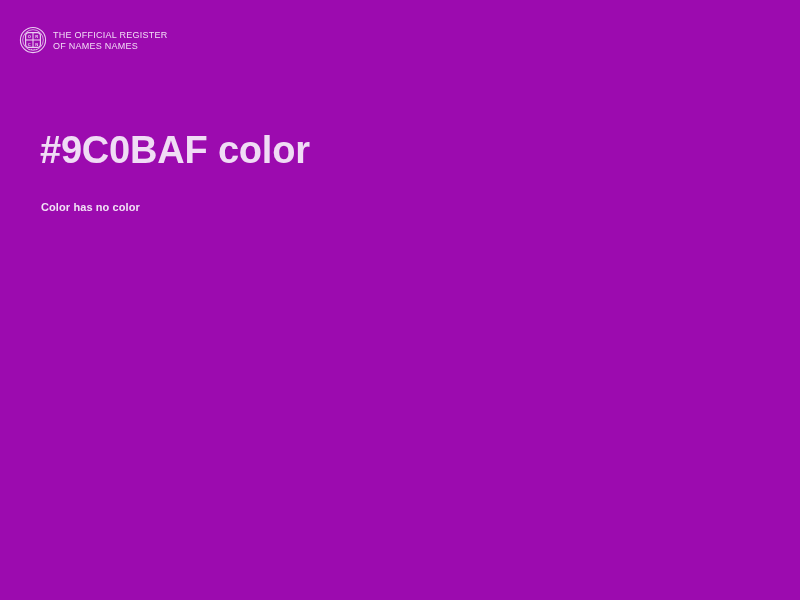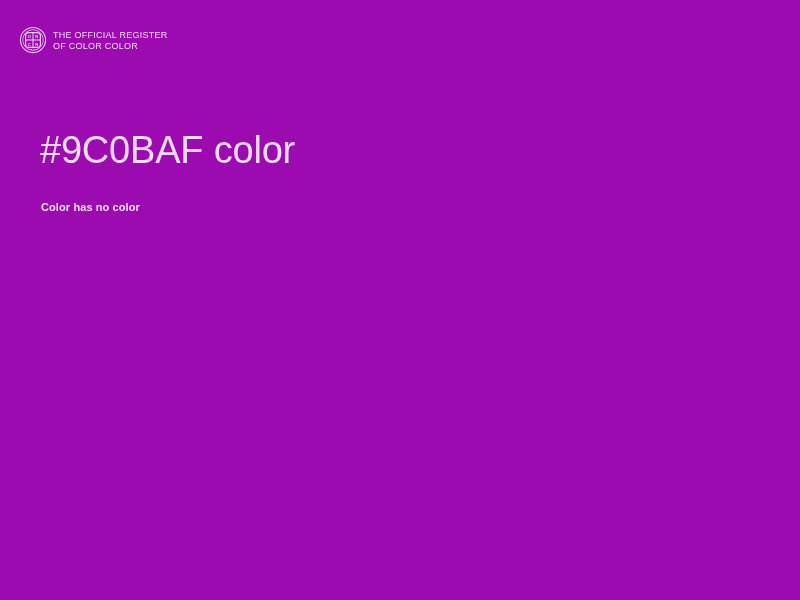--- a/index.html
+++ b/index.html
@@ -60,21 +60,21 @@
   .main {
     position: absolute;
     left: 40px;
     top: 128px;
     width: 720px;
   }
 
   .color-title {
     font-size: 38px;
     line-height: 44px;
-    font-weight: 400;
+    font-weight: 700;
     letter-spacing: -0.2px;
     color: #F0DCF5;
     margin: 0;
     white-space: nowrap;
   }
 
   .color-subtitle {
     margin: 28px 0 0 1px;
     font-size: 11px;
     line-height: 14px;
@@ -108,21 +108,21 @@
       <text x="17.7" y="19.5" font-family="'Liberation Sans', sans-serif" font-size="4.1" font-weight="700" fill="#EBCFF2" text-anchor="middle">N</text>
 
       <line x1="9.6" y1="23.4" x2="10.7" y2="23.4" stroke="#EBCFF2" stroke-width="0.85"></line>
       <line x1="12.1" y1="23.4" x2="13.2" y2="23.4" stroke="#EBCFF2" stroke-width="0.85"></line>
       <line x1="14.6" y1="23.4" x2="15.7" y2="23.4" stroke="#EBCFF2" stroke-width="0.85"></line>
       <line x1="17.1" y1="23.4" x2="18.2" y2="23.4" stroke="#EBCFF2" stroke-width="0.85"></line>
     </svg>
 
     <div class="brand-words">
       <span class="brand-line">THE OFFICIAL REGISTER</span>
-      <span class="brand-line">OF COLOR COLOR</span>
+      <span class="brand-line">OF NAMES NAMES</span>
     </div>
   </div>
 
   <div class="main">
     <h1 class="color-title">#9C0BAF color</h1>
     <p class="color-subtitle">Color has no color</p>
   </div>
 
 </div>
 

